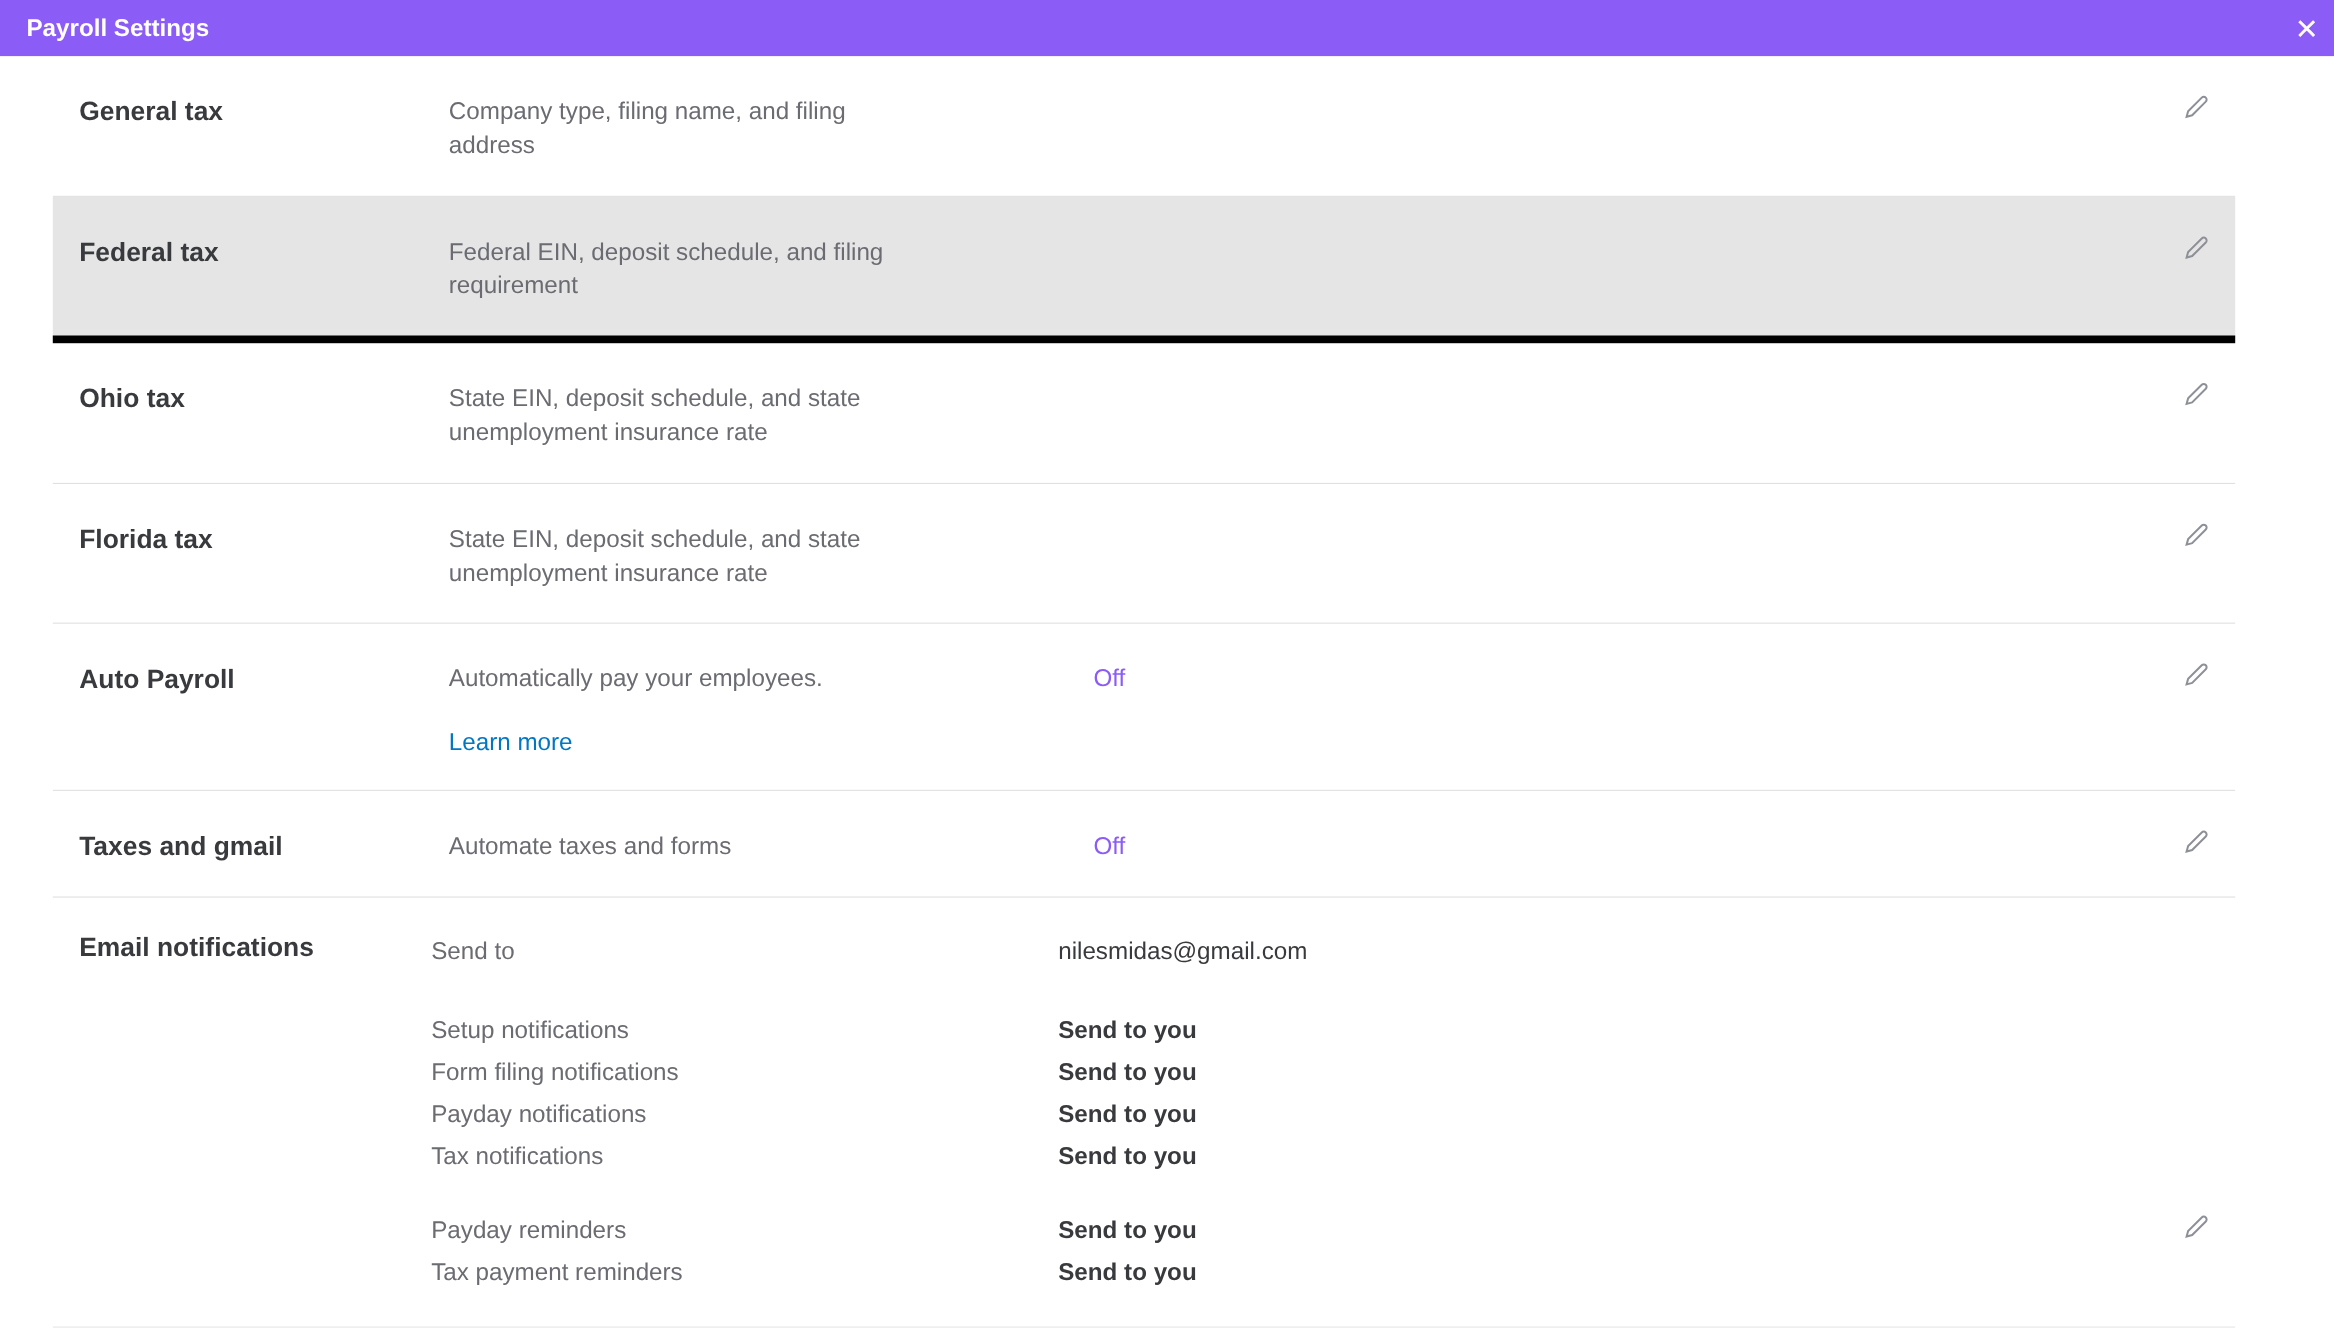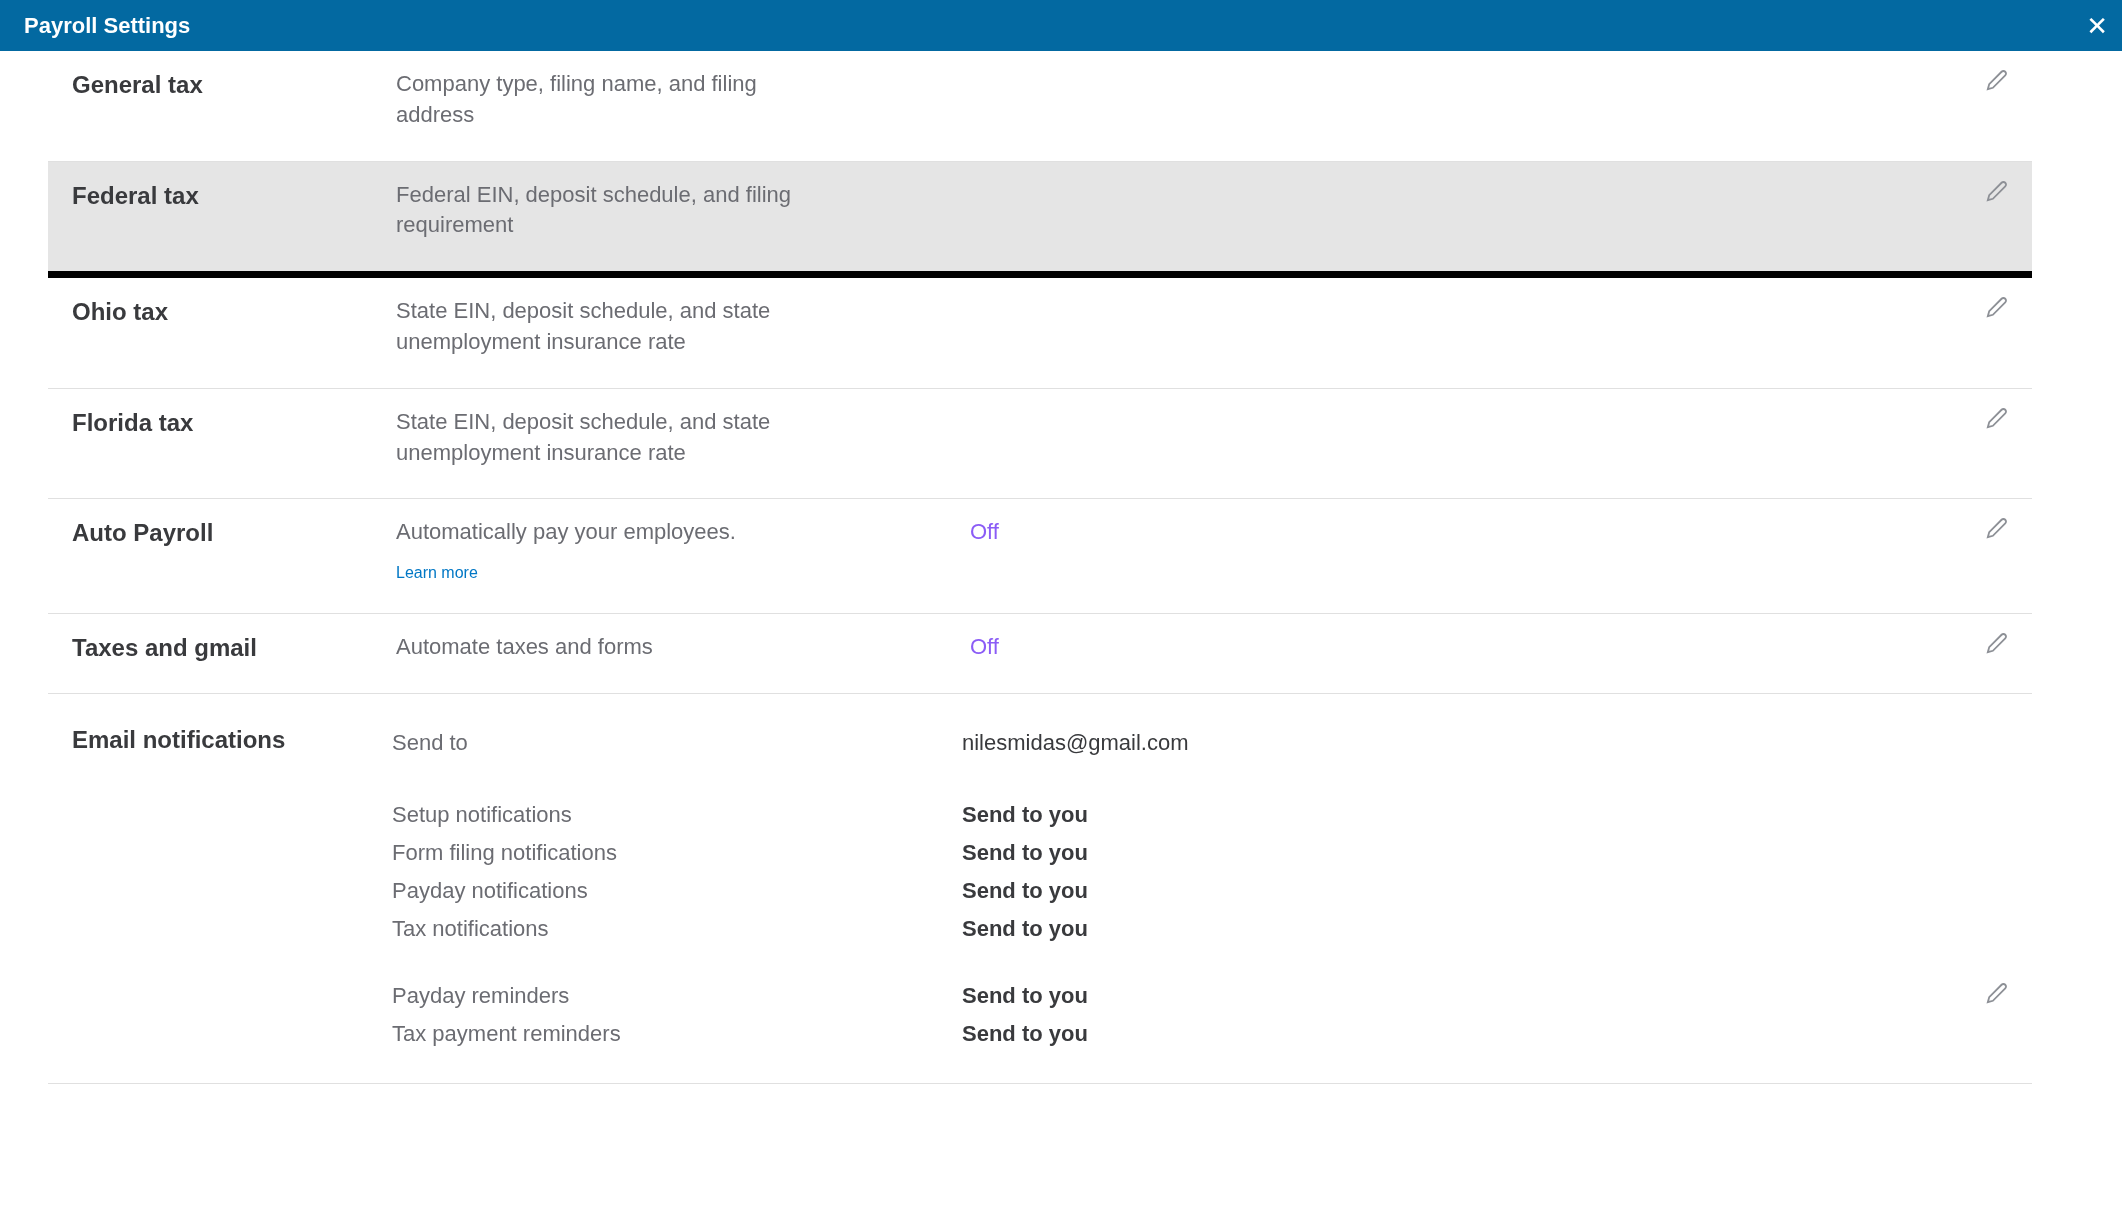--- a/index.html
+++ b/index.html
@@ -3,21 +3,21 @@
 <meta charset="utf-8">
 <style>
   * { box-sizing: border-box; margin: 0; padding: 0; }
   body {
     font-family: -apple-system, BlinkMacSystemFont, "Segoe UI", Helvetica, Arial, sans-serif;
     background: #fff;
     color: #393a3d;
     font-size: 20px;
   }
   .header-bar {
-    background: #0369a1;
+    background: #8b5cf6;
     color: #fff;
     padding: 16px 24px;
     display: flex;
     justify-content: space-between;
     align-items: center;
     height: 51px;
     gap: 46px;
   }
   .header-title {
     font-size: 22px;
@@ -32,23 +32,23 @@
     margin-right: -10px;
   }
   .content {
     padding: 0 48px;
     max-width: 2080px;
   }
   .row {
     display: grid;
     grid-template-columns: 320px 570px 1fr 60px;
     border-bottom: 1px solid #e0e0e0;
-    padding: 18px 24px 30px 24px;
+    padding: 35px 24px 30px 24px;
     align-items: start;
-    column-gap: 4px;
+    column-gap: 16px;
   }
   .row.highlighted {
     background: #e5e5e5;
     border-bottom: 7px solid #000000;
   }
   .row-title {
     font-size: 24px;
     font-weight: 700;
     color: #393a3d;
     line-height: 1.3;
@@ -72,23 +72,23 @@
     display: inline-flex;
     cursor: pointer;
     color: #8d9096;
   }
   .edit-btn svg {
     width: 22px;
     height: 22px;
   }
   .learn-more {
     color: #0077c5;
-    font-size: 16px;
+    font-size: 22px;
     cursor: pointer;
-    margin-top: 16px;
+    margin-top: 29px;
     display: inline-block;
   }
   .notif-block {
     display: grid;
     grid-template-columns: 320px 570px 1fr 60px;
     padding: 30px 24px 30px 24px;
     border-bottom: 1px solid #e0e0e0;
     align-items: start;
   }
   .notif-rows {

